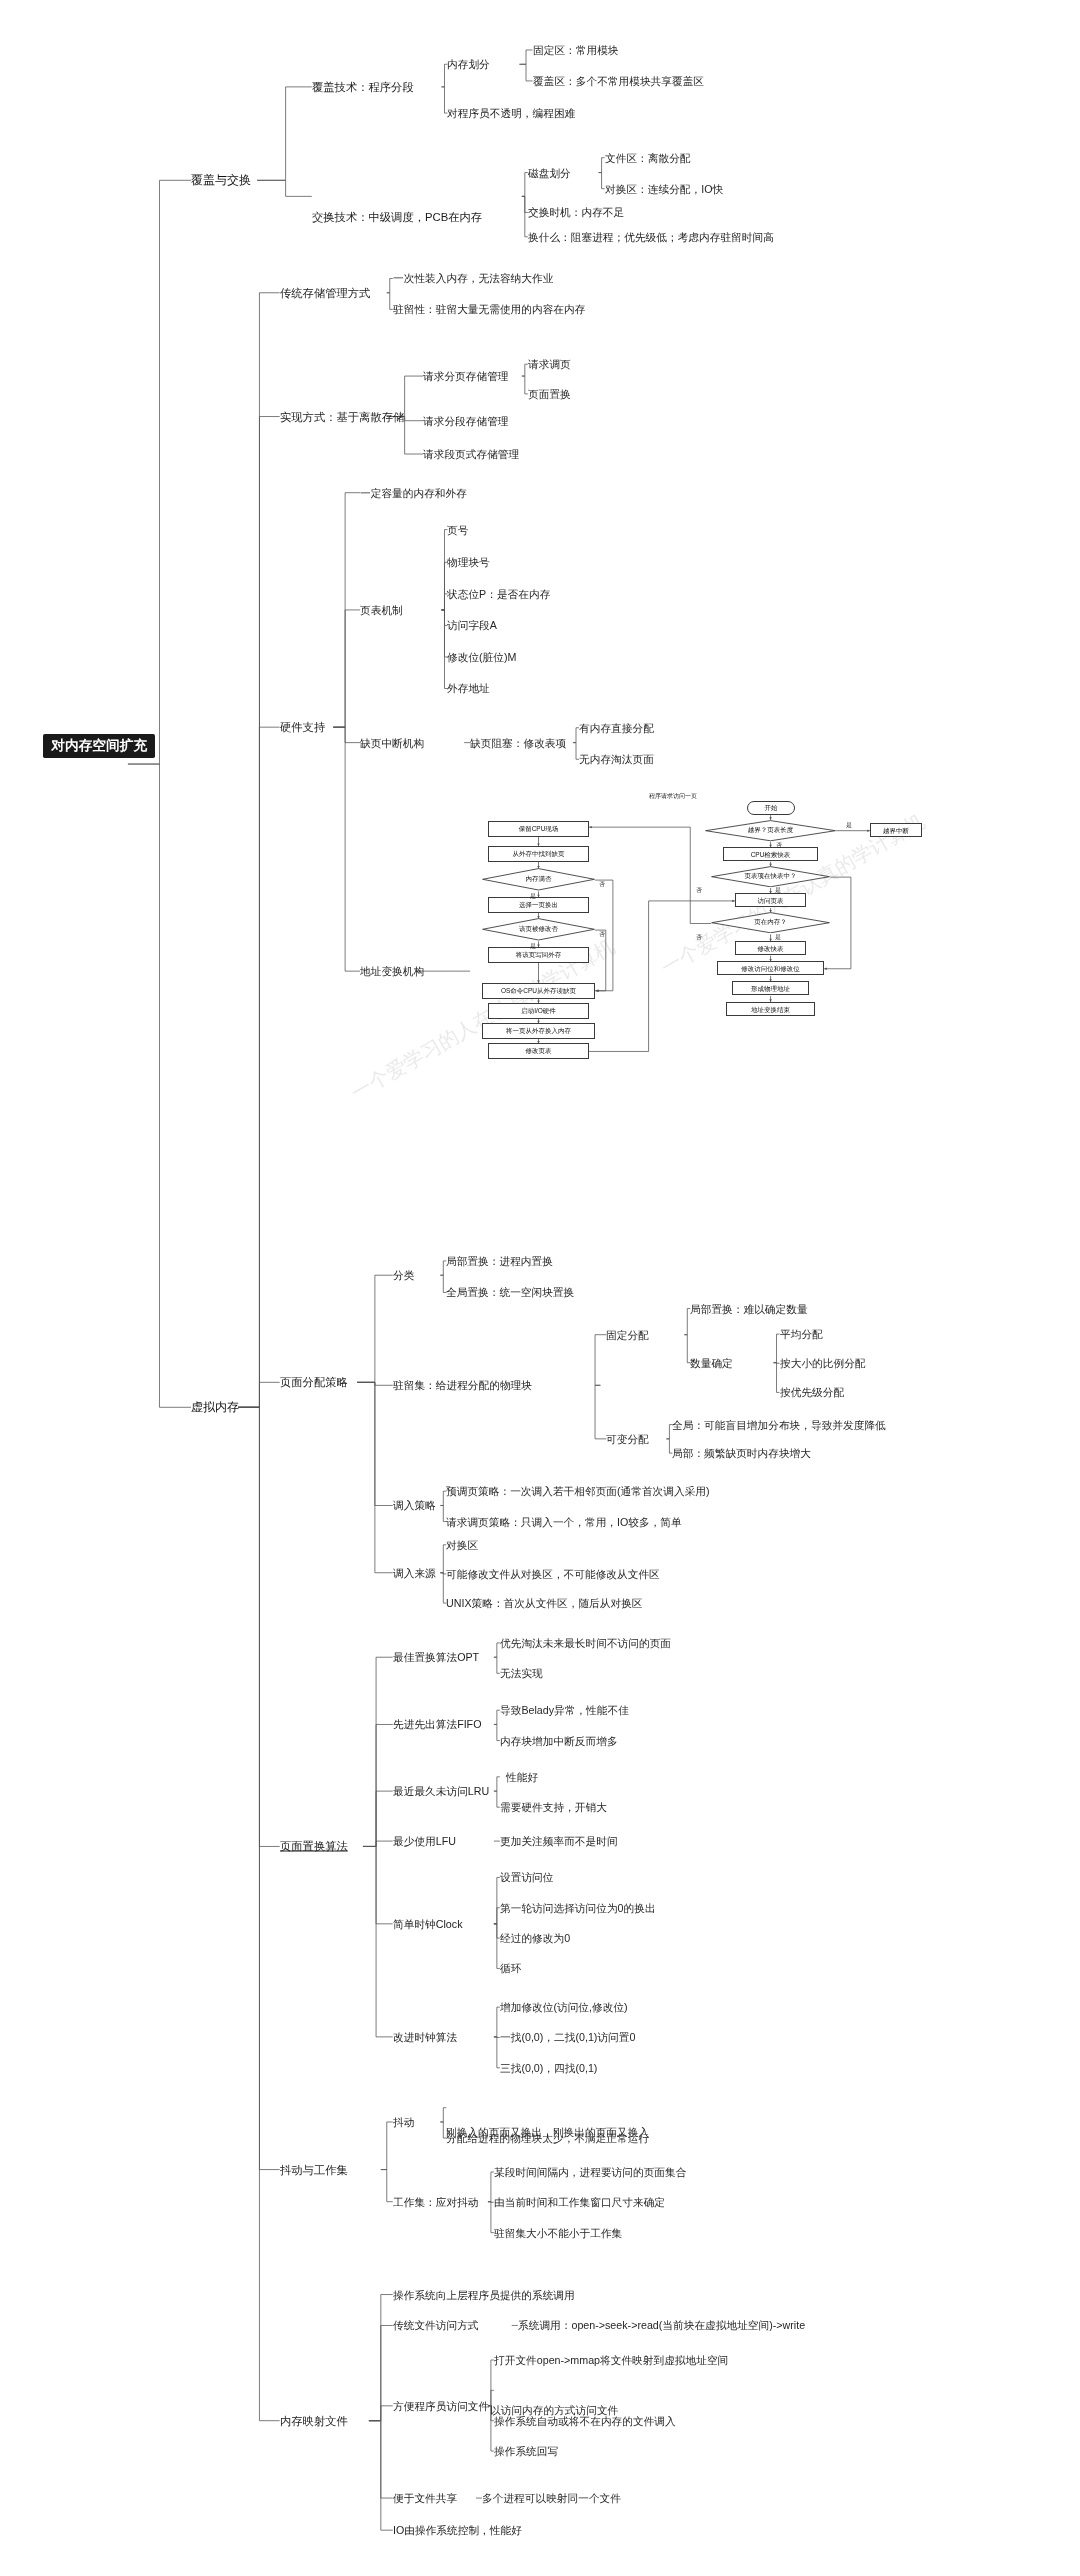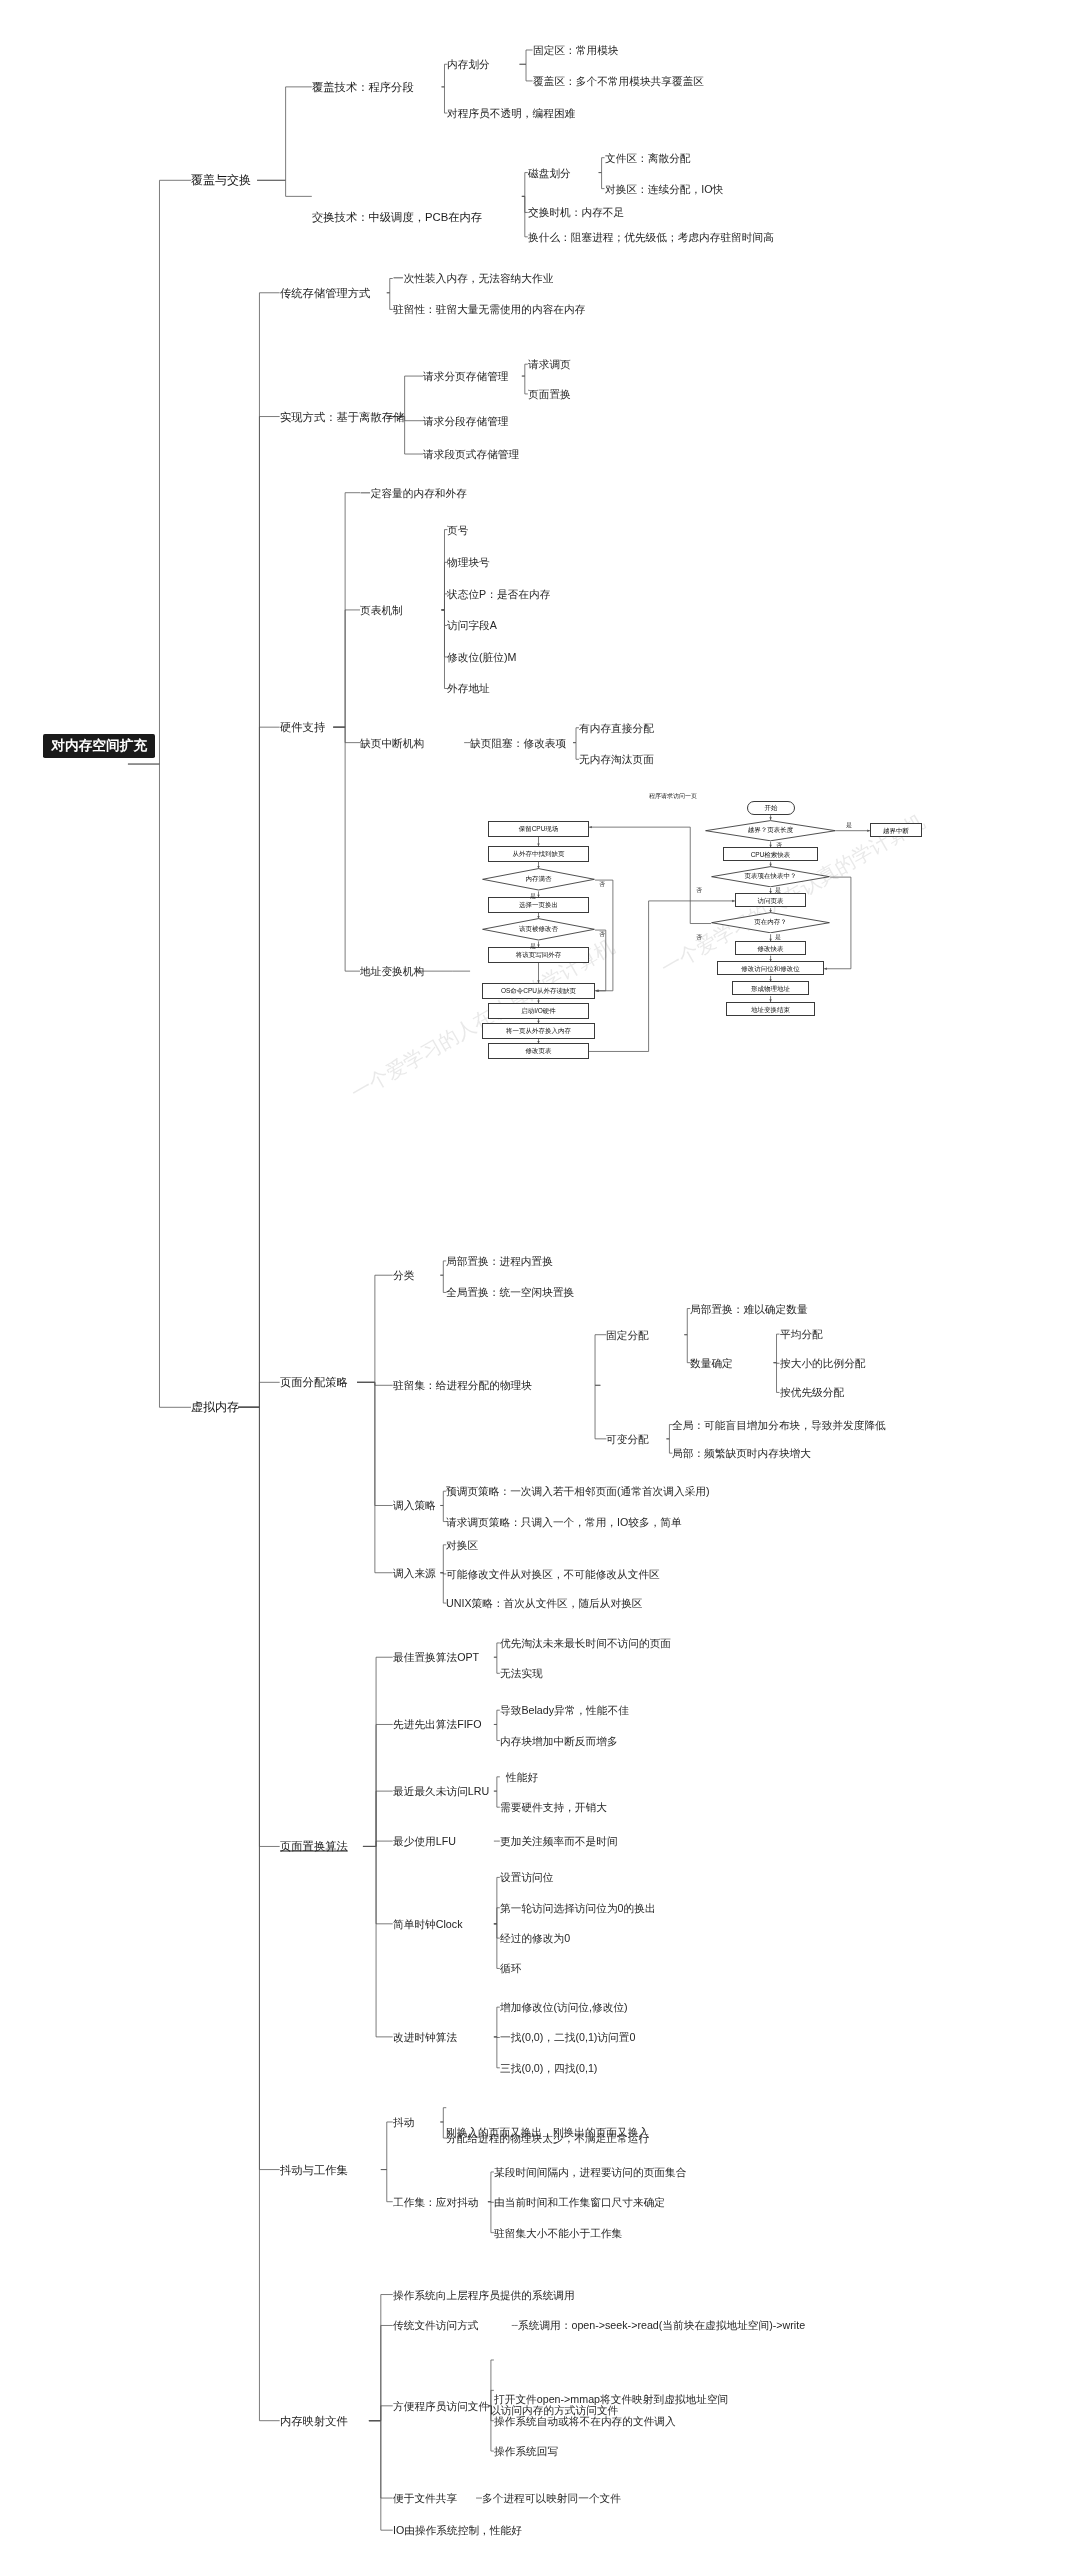--- a/index.html
+++ b/index.html
@@ -423,21 +423,21 @@
   <div class="node l3" style="left:393px;top:2202px;">工作集：应对抖动</div>
   <div class="node l4" style="left:494px;top:2172px;">某段时间间隔内，进程要访问的页面集合</div>
   <div class="node l4" style="left:494px;top:2202px;">由当前时间和工作集窗口尺寸来确定</div>
   <div class="node l4" style="left:494px;top:2233px;">驻留集大小不能小于工作集</div>
 
   <div class="node l2" style="left:280px;top:2421px;">内存映射文件</div>
   <div class="node l3" style="left:393px;top:2295px;">操作系统向上层程序员提供的系统调用</div>
   <div class="node l3" style="left:393px;top:2325px;">传统文件访问方式</div>
   <div class="node l4" style="left:518px;top:2325px;">系统调用：open-&gt;seek-&gt;read(当前块在虚拟地址空间)-&gt;write</div>
   <div class="node l3" style="left:393px;top:2406px;">方便程序员访问文件</div>
-  <div class="node l4" style="left:494px;top:2360px;margin-top:39px;">打开文件open-&gt;mmap将文件映射到虚拟地址空间</div>
+  <div class="node l4" style="left:494px;top:2360px;">打开文件open-&gt;mmap将文件映射到虚拟地址空间</div>
   <div class="node l4" style="left:490px;top:2390px;margin-top:20px;">以访问内存的方式访问文件</div>
   <div class="node l4" style="left:494px;top:2421px;">操作系统自动或将不在内存的文件调入</div>
   <div class="node l4" style="left:494px;top:2451px;">操作系统回写</div>
   <div class="node l3" style="left:393px;top:2498px;">便于文件共享</div>
   <div class="node l4" style="left:482px;top:2498px;">多个进程可以映射同一个文件</div>
   <div class="node l3" style="left:393px;top:2530px;">IO由操作系统控制，性能好</div>
 </div>
 
 
 </body></html>

